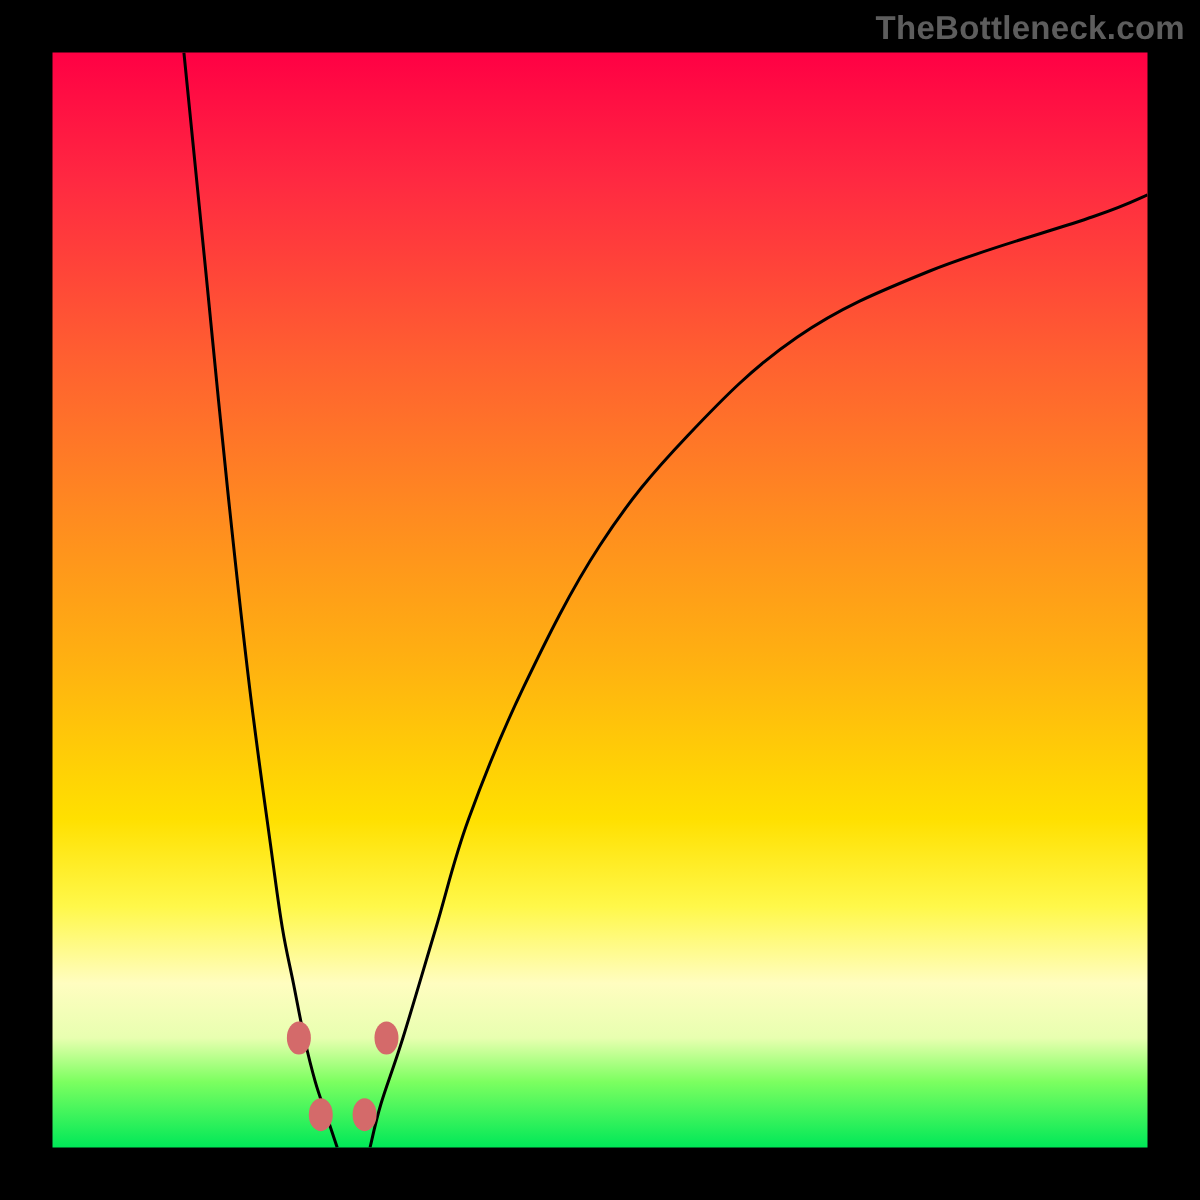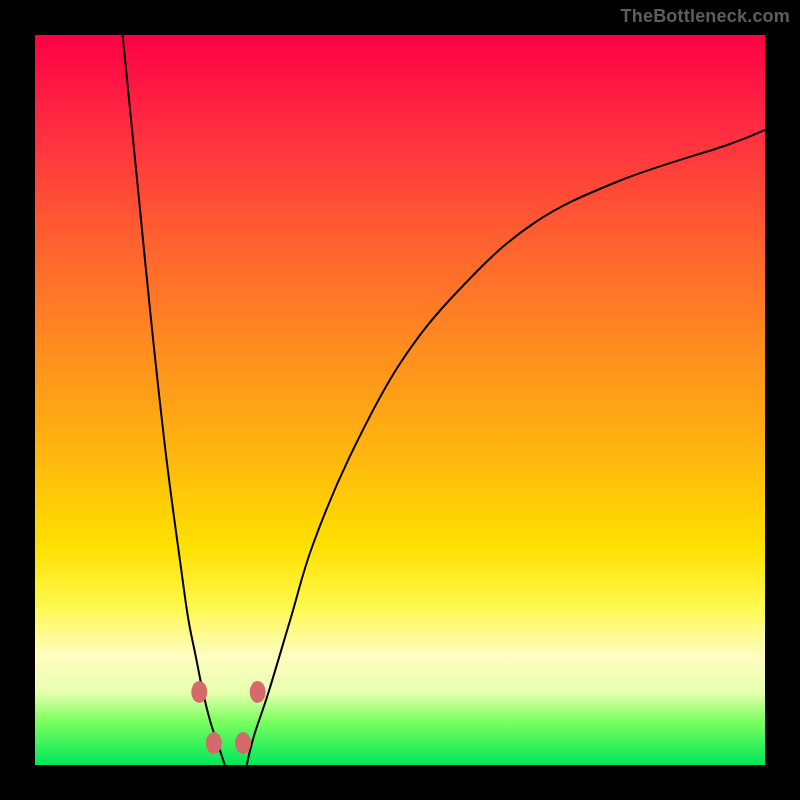--- a/index.html
+++ b/index.html
@@ -50,21 +50,21 @@
     left: 0;
     top: 0;
     width: 730px;
     height: 730px;
   }
   .watermark {
     position: absolute;
     top: 6px;
     right: 10px;
     font-family: Arial, Helvetica, sans-serif;
-    font-size: 18px;
+    font-size: 22px;
     font-weight: 600;
     color: #5d5d5d;
     letter-spacing: 0.2px;
   }
   .curve-line {
     stroke: #000;
     stroke-width: 2;
     fill: none;
   }
   .marker {

